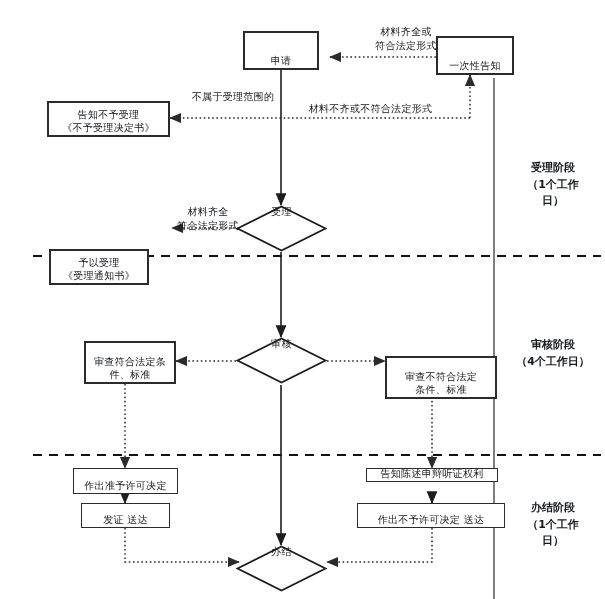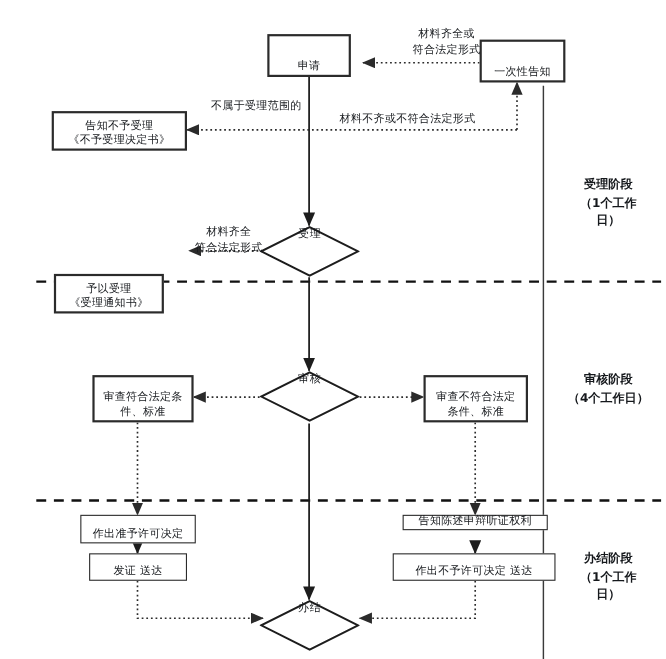--- a/index.html
+++ b/index.html
@@ -172,21 +172,21 @@
     </span>
   </div>
 
   <div class="diamond" style="left:236px;top:337px;width:91px;height:47px;">
     <svg width="91" height="47" viewBox="0 0 91 47">
       <polygon points="45.5,1.5 89.5,23.5 45.5,45.5 1.5,23.5" fill="#ffffff" stroke="#1d1d1d" stroke-width="1.8"></polygon>
     </svg>
     <span class="dlabel">审核</span>
   </div>
 
-  <div class="node" style="left:385px;top:341px;width:95px;height:43px;">
+  <div class="node" style="left:385px;top:356px;width:112px;height:43px;">
     <span class="node-lines">
       <span>审查不符合法定</span>
       <span>条件、标准</span>
     </span>
   </div>
 
   <div class="node thin" style="left:81px;top:503px;width:89px;height:25px;">
     <span>发证  送达</span>
   </div>
 

